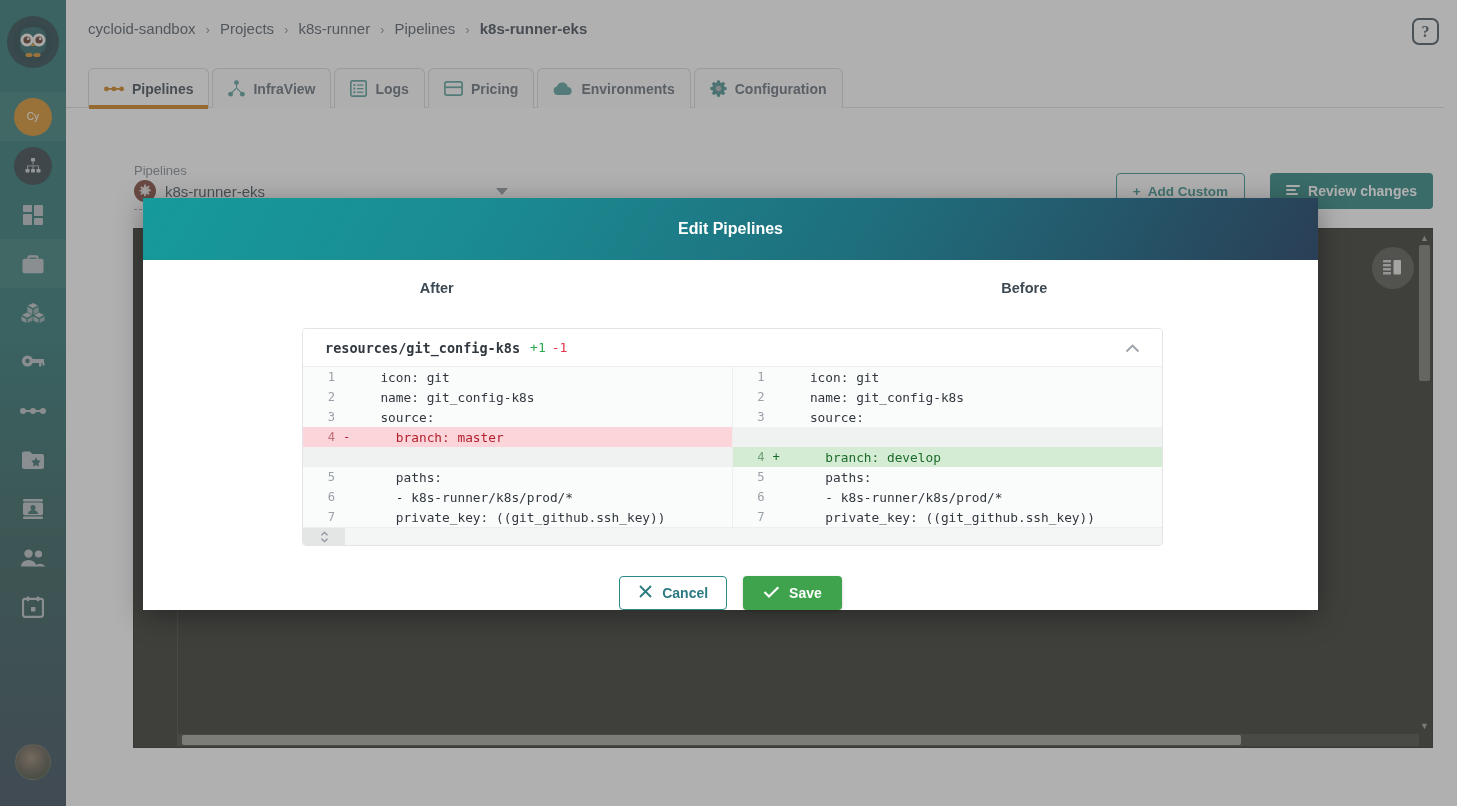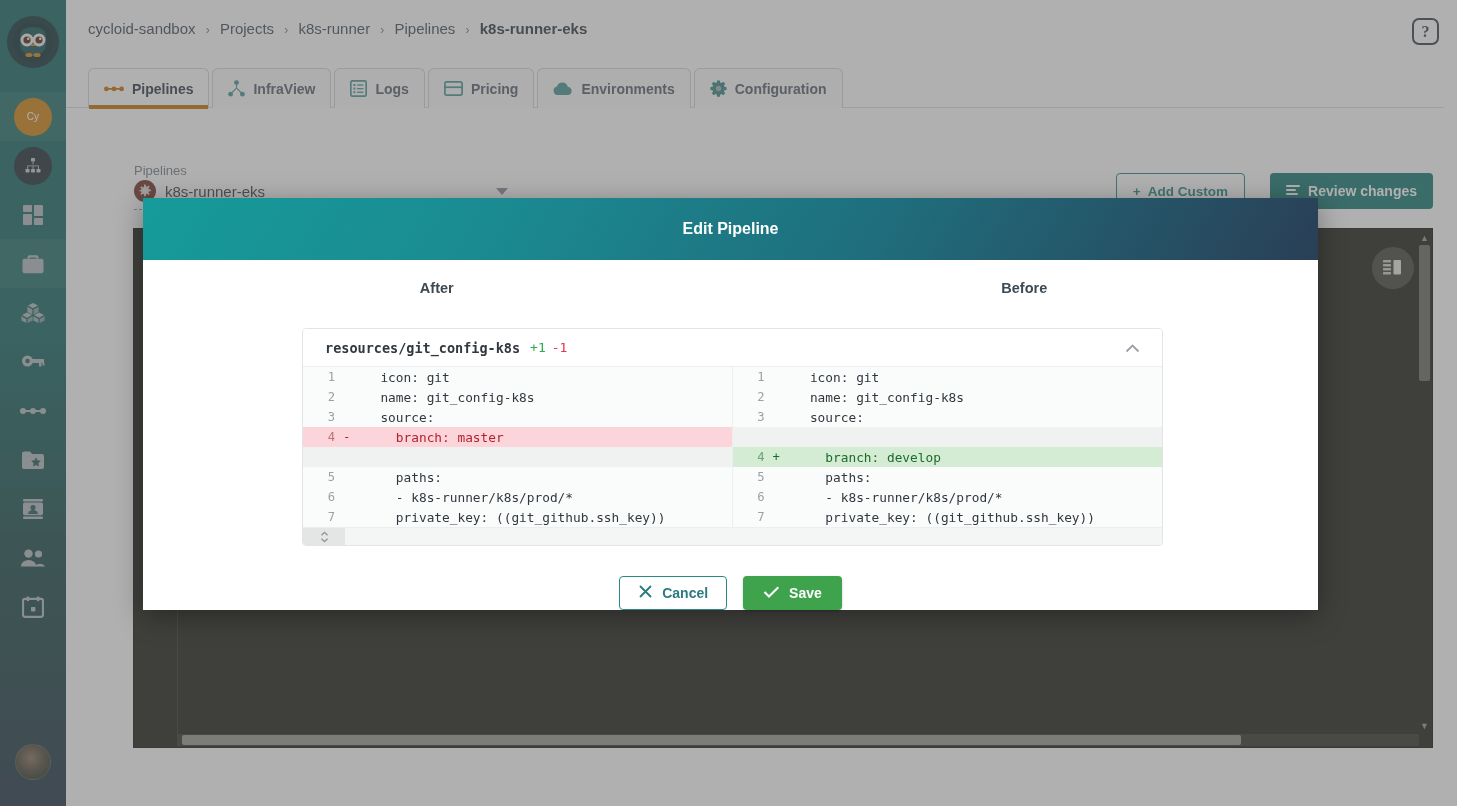--- a/index.html
+++ b/index.html
@@ -498,21 +498,21 @@
 
     <div class="page-vscroll">
       <div class="page-vthumb"></div>
     </div>
   </div>
 
   <div class="overlay"></div>
 
   <div class="modal">
     <div class="modal-head">
-      <div class="modal-title">Edit Pipeline</div>
+      <div class="modal-title">Edit Pipelines</div>
     </div>
 
     <div class="modal-body">
 
       <div class="col-heads">
         <div class="col-head">After</div>
         <div class="col-head">Before</div>
       </div>
 
       <div class="diffbox">

